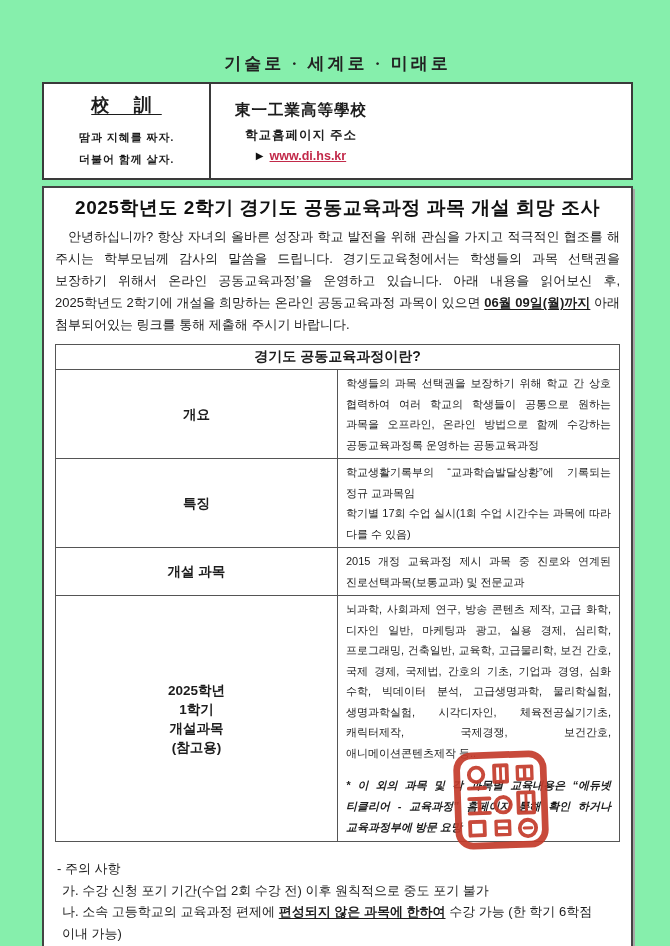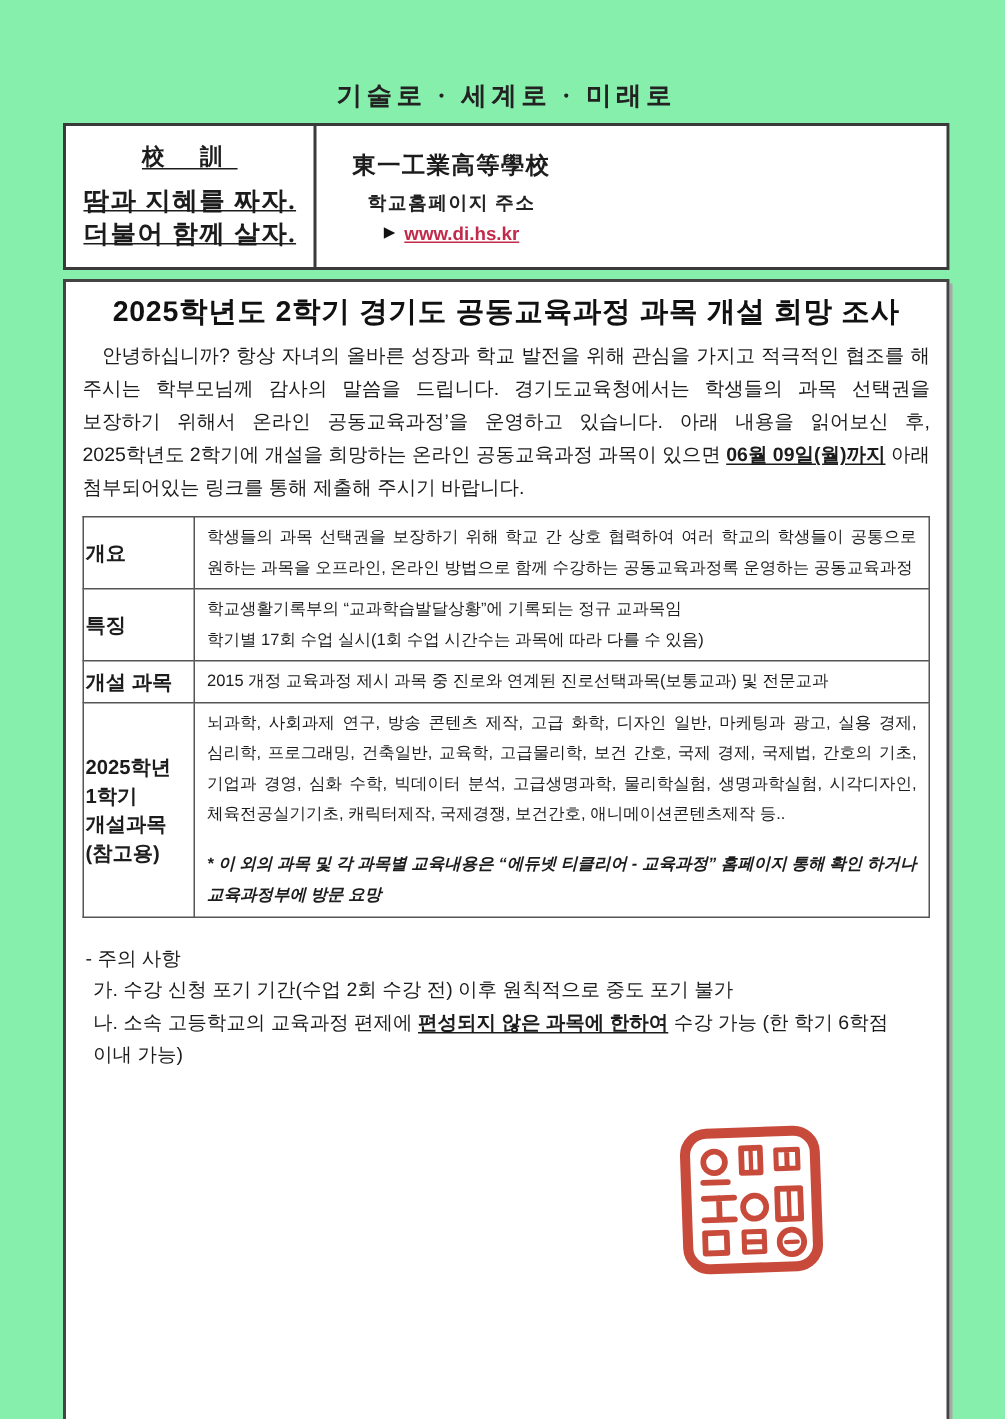--- a/index.html
+++ b/index.html
@@ -16,23 +16,23 @@
     font-weight:700; font-size:17px; letter-spacing:3px; color:#222;
   }
   
   .header-table {
     margin:7px 37px 0 42px; width:591px; height:98px;
     border:2px solid #3a3a3a; display:flex; background:#fff;
   }
   .hcell { display:flex; flex-direction:column; justify-content:center; align-items:center; }
   .motto-cell { width:166px; border-right:1.5px solid #3a3a3a;
     font-family:"Liberation Serif","DejaVu Serif",serif; font-weight:700; }
-  .motto-title { font-size:15px; letter-spacing:10px; text-decoration:underline;
+  .motto-title { font-size:18px; letter-spacing:10px; text-decoration:underline;
     text-underline-offset:3px; margin-bottom:9px; }
-  .motto-line { font-size:17px; line-height:22px; letter-spacing:1px;text-decoration:underline; }
+  .motto-line { font-size:11px; line-height:22px; letter-spacing:1px; }
   .title-cell { width:244px; }
   .newsletter-title {
     font-family:"Liberation Serif","DejaVu Serif",serif; font-weight:700;
     font-size:40px; letter-spacing:9px; white-space:nowrap; color:#111;
     transform:scaleY(1.05);
   }
   .school-cell { width:181px; border-left:1.5px solid #3a3a3a;
     font-family:"Liberation Serif","DejaVu Serif",serif; }
   .school-hanja { font-size:15.5px; font-weight:700; letter-spacing:1px; margin-bottom:6px; }
   .homepage-label { font-size:12.5px; letter-spacing:1px; margin-bottom:5px; color:#222;font-weight:bold; }
@@ -48,21 +48,21 @@
   }
   .doc-title { text-align:center; font-weight:700; font-size:19px; color:#111;
     letter-spacing:0.5px; margin-top:3px; }
   .intro { margin-top:5px; font-size:13px; line-height:22px; text-align:justify;
     text-indent:13px; word-break:keep-all; color:#1c1c1c; }
   .deadline { font-weight:700; text-decoration:underline; text-underline-offset:2px; }
   
   .info-table { width:100%; margin-top:8px; border-collapse:collapse; table-layout:fixed; }
   .info-table th, .info-table td { border:1.5px solid #555; }
   .info-table th { height:25px; font-size:14px; font-weight:700; text-align:center; }
-  .info-table td.lbl { width:74px; text-align:left; font-weight:700; font-size:13.5px;
+  .info-table td.lbl { width:74px; text-align:center; font-weight:700; font-size:13.5px;
     vertical-align:middle; line-height:19px; padding:2px 1px; }
   .info-table td.cnt { font-size:11px; line-height:20.5px; padding:3px 8px;
     text-align:justify; word-break:keep-all; vertical-align:middle; }
   .ref-note { margin-top:12px; font-weight:700; font-style:italic; line-height:21px; }
   
   .notes { margin-top:16px; font-size:13px; line-height:21.5px; padding:0 2px;
     word-break:keep-all; }
   .note-item { padding-left:5px; }
   .bold-underline { font-weight:700; text-decoration:underline; text-underline-offset:2px; }
   .seal { position:absolute; left:408px; top:562px; width:98px; height:100px;
@@ -92,20 +92,23 @@
   </div>
 
   <div class="main-box">
 
     <div class="doc-title">2025학년도 2학기 경기도 공동교육과정 과목 개설 희망 조사</div>
 
     <p class="intro"><span>안녕하십니까? 항상 자녀의 올바른 성장과 학교 발전을 위해 관심을 가지고 적극적인 협조를 해 주시는 학부모님께 감사의 말씀을 드립니다. 경기도교육청에서는 학생들의 과목 선택권을 보장하기 위해서 온라인 공동교육과정’을 운영하고 있습니다. 아래 내용을 읽어보신 후, 2025학년도 2학기에 개설을 희망하는 온라인 공동교육과정 과목이 있으면 </span><span class="deadline">06월 09일(월)까지</span><span> 아래 첨부되어있는 링크를 통해 제출해 주시기 바랍니다.</span></p>
 
     <table class="info-table">
       <tbody>
+          <tr>
+        <th colspan="2">경기도 공동교육과정이란?</th>
+      </tr>
       <tr>
         <td class="lbl">개요</td>
         <td class="cnt">학생들의 과목 선택권을 보장하기 위해 학교 간 상호 협력하여 여러 학교의 학생들이 공통으로 원하는 과목을 오프라인, 온라인 방법으로 함께 수강하는  공동교육과정록 운영하는 공동교육과정</td>
       </tr>
       <tr>
         <td class="lbl">특징</td>
         <td class="cnt">
           <div>학교생활기록부의 “교과학습발달상황”에 기록되는 정규 교과목임</div>
           <div>학기별 17회 수업 실시(1회 수업 시간수는 과목에 따라 다를 수 있음)</div>
         </td>

